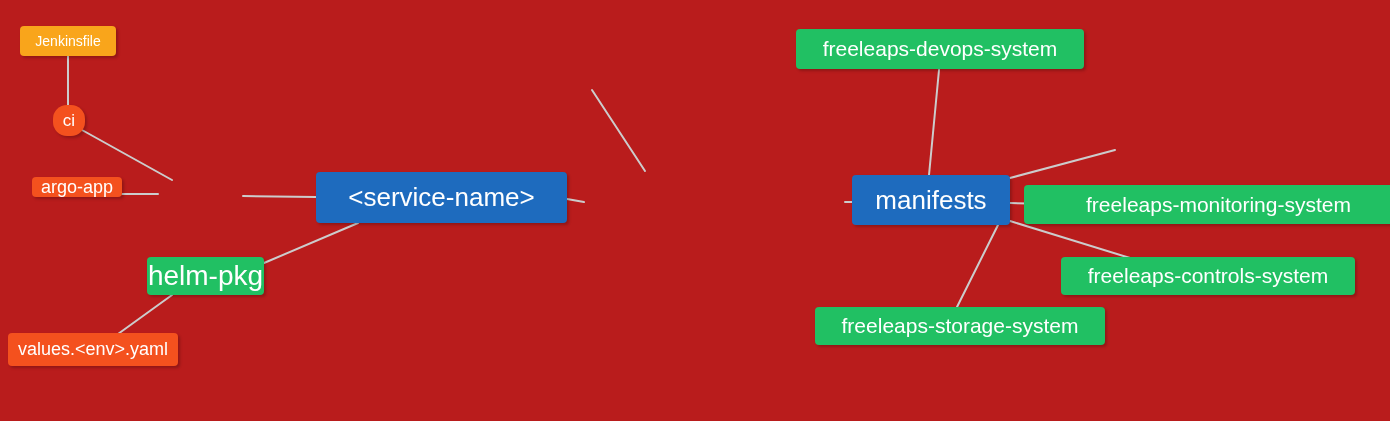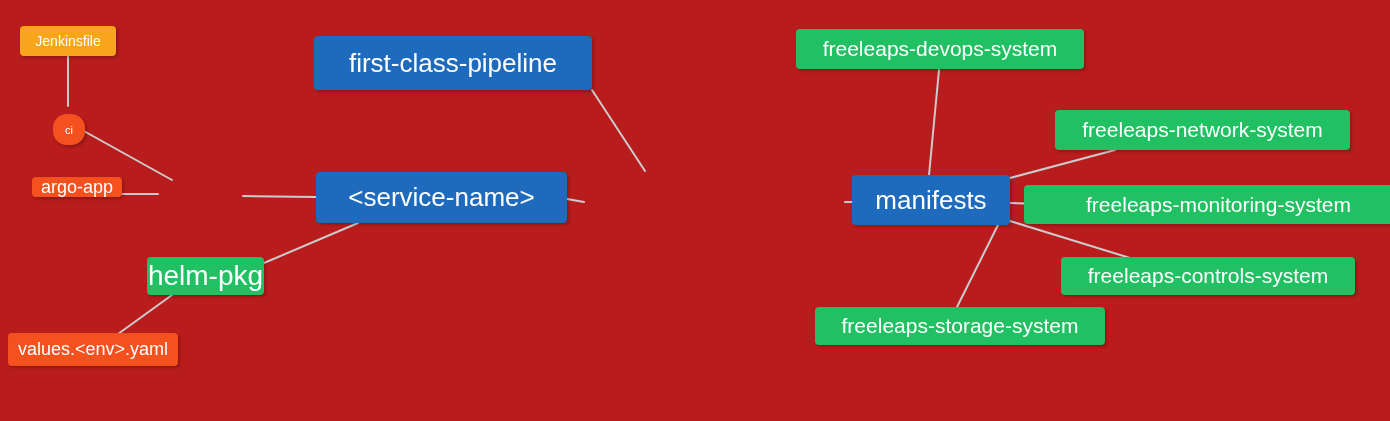--- a/index.html
+++ b/index.html
@@ -59,39 +59,37 @@
     <line x1="845" y1="202" x2="852" y2="202" style="stroke: rgb(204, 204, 204);"></line>
     <line x1="939" y1="70" x2="929" y2="175" style="stroke: rgb(204, 204, 204);"></line>
     <line x1="1010" y1="178" x2="1115" y2="150" style="stroke: rgb(204, 204, 204);"></line>
     <line x1="1010" y1="203" x2="1052" y2="204" style="stroke: rgb(204, 204, 204);"></line>
     <line x1="1010" y1="221" x2="1130" y2="258" style="stroke: rgb(204, 204, 204);"></line>
     <line x1="998" y1="225" x2="957" y2="307" style="stroke: rgb(204, 204, 204);"></line>
   </svg>
 
   <div class="node" style="left: 20px; top: 26px; width: 96px; height: 30px; font-size: 14px; background: rgb(249, 165, 27);">Jenkinsfile</div>
 
-  <div class="node" style="left: 53px; top: 114px; width: 32px; height: 31px; font-size: 11px; background: rgb(244, 81, 30); border-radius: 14px;">ci</div>
+  <div class="node" style="left: 53px; top: 105px; width: 32px; height: 31px; font-size: 17px; background: rgb(244, 81, 30); border-radius: 14px;">ci</div>
 
   <div class="node" style="left: 32px; top: 177px; width: 90px; height: 20px; font-size: 18px; background: rgb(244, 81, 30);">argo-app</div>
 
 
   <div class="node" style="left: 147px; top: 257px; width: 117px; height: 38px; font-size: 28px; background: rgb(33, 192, 99);">helm-pkg</div>
 
   <div class="node" style="left: 8px; top: 333px; width: 170px; height: 33px; font-size: 18px; background: rgb(244, 81, 30);">values.&lt;env&gt;.yaml</div>
 
-  <div class="node" style="left: 314px; top: 36px; width: 278px; height: 54px; font-size: 26px; background: rgb(30, 107, 190);">first-class-pipeline</div>
 
   <div class="node" style="left: 316px; top: 172px; width: 251px; height: 51px; font-size: 26px; background: rgb(30, 107, 190);">&lt;service-name&gt;</div>
 
 
   <div class="node" style="left: 852px; top: 175px; width: 158px; height: 50px; font-size: 26px; background: rgb(30, 107, 190);">manifests</div>
 
   <div class="node" style="left: 796px; top: 29px; width: 288px; height: 40px; font-size: 21px; background: rgb(33, 192, 99);">freeleaps-devops-system</div>
 
-  <div class="node" style="left: 1055px; top: 110px; width: 295px; height: 40px; font-size: 21px; background: rgb(33, 192, 99);">freeleaps-network-system</div>
 
   <div class="node" style="left: 1024px; top: 185px; width: 389px; height: 39px; font-size: 21px; background: rgb(33, 192, 99);">freeleaps-monitoring-system</div>
 
   <div class="node" style="left: 1061px; top: 257px; width: 294px; height: 38px; font-size: 21px; background: rgb(33, 192, 99);">freeleaps-controls-system</div>
 
   <div class="node" style="left: 815px; top: 307px; width: 290px; height: 38px; font-size: 21px; background: rgb(33, 192, 99);">freeleaps-storage-system</div>
 
 </div>
 
 </body></html>

